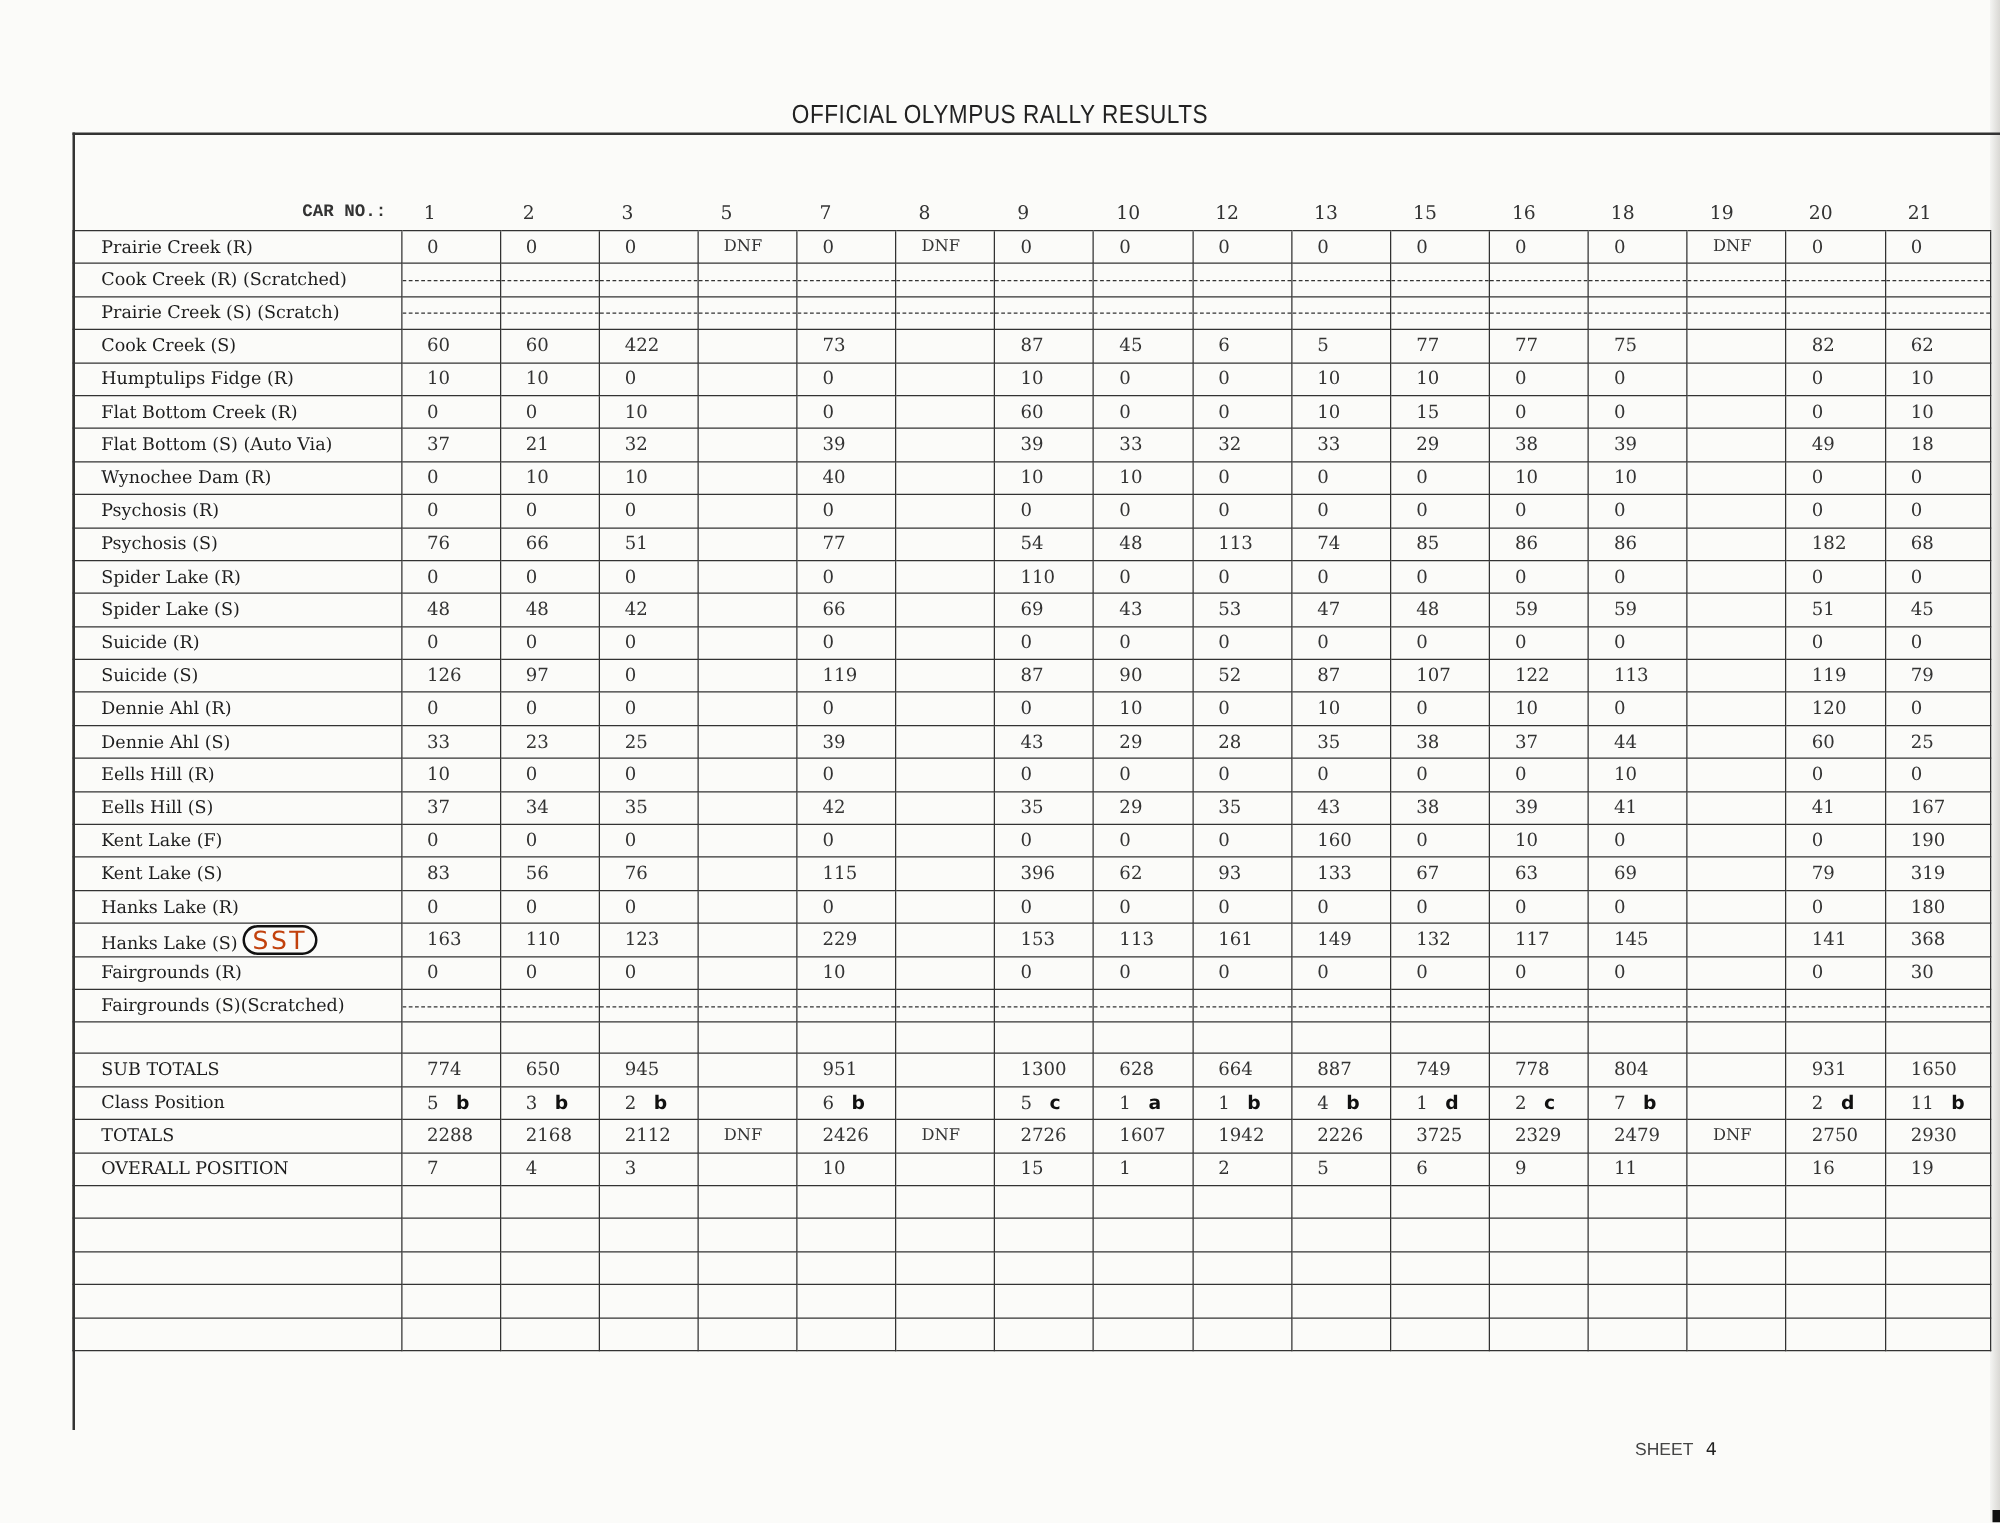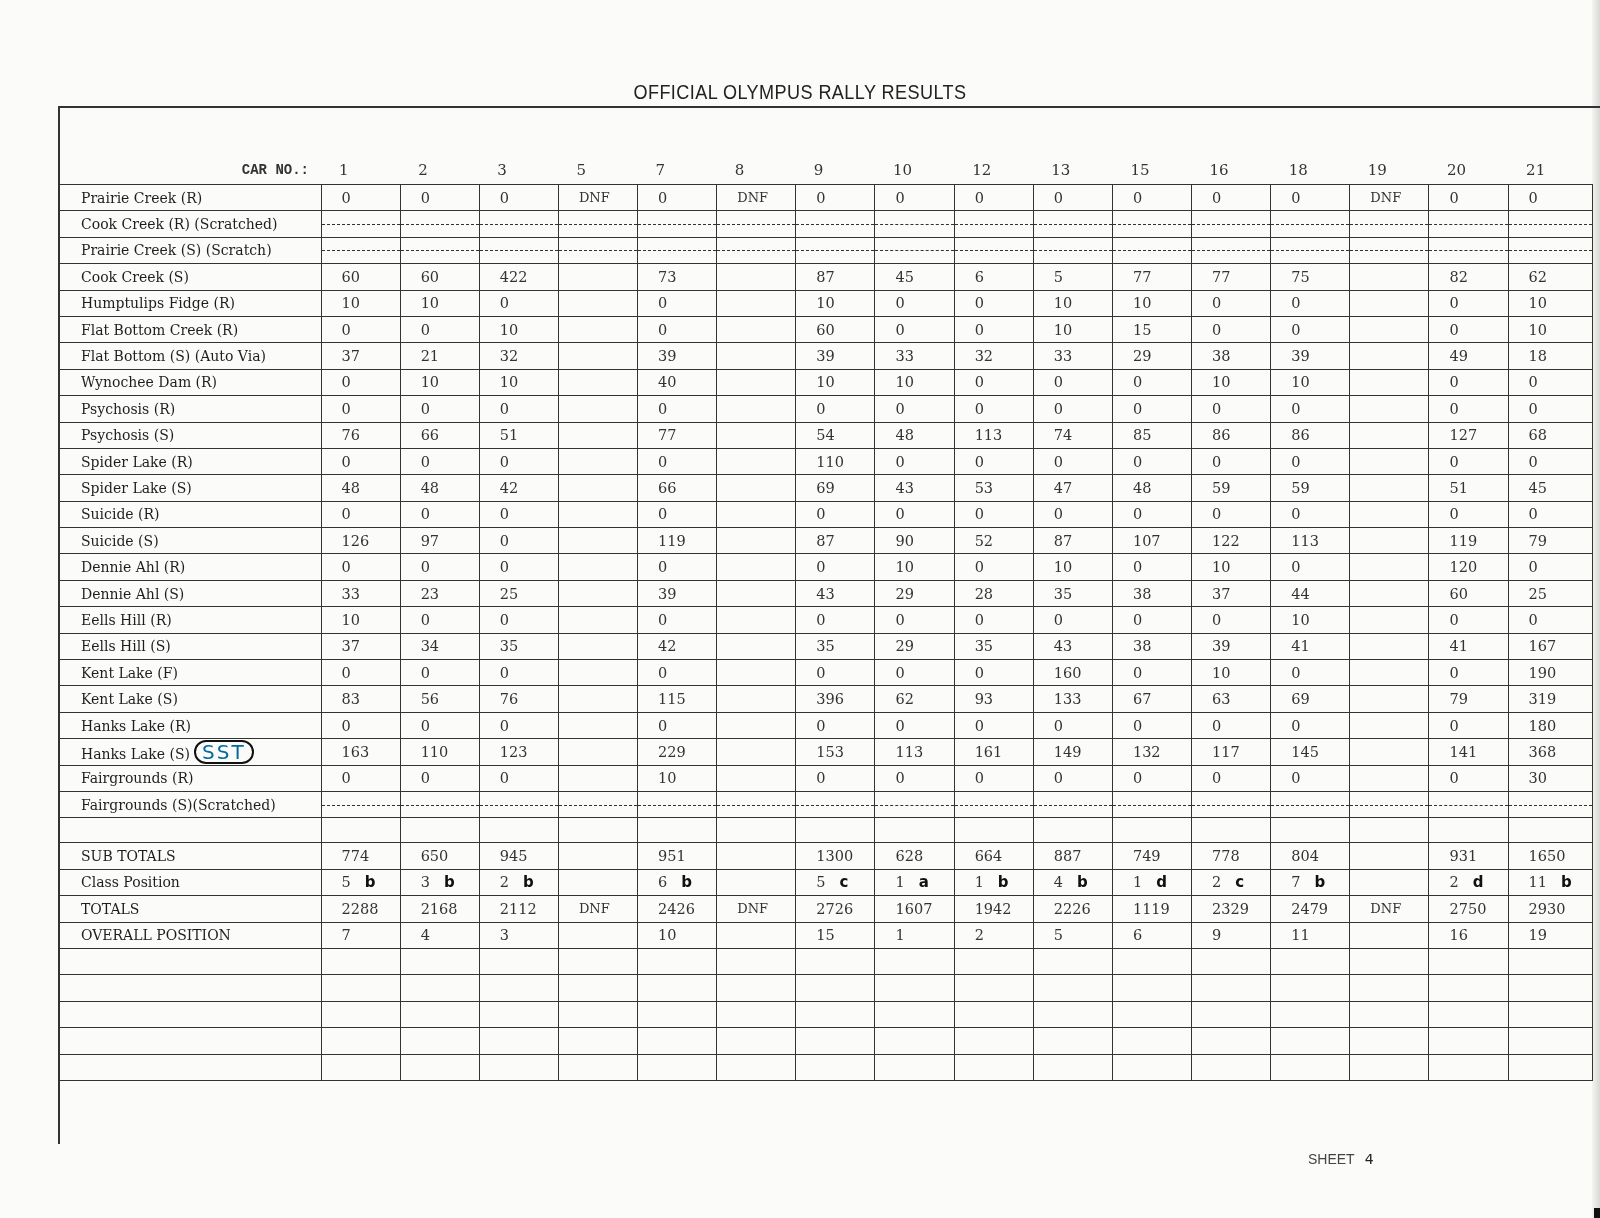--- a/index.html
+++ b/index.html
@@ -50,21 +50,21 @@
     }
     td.scratch::after {
       content: ""; position: absolute; left: 0; right: 0; top: 50%;
       border-top: 1.5px dashed #333;
     }
     td.dnf { font-family: "Liberation Mono", monospace; font-size: 13px !important; }
     .hand { font-family: "DejaVu Sans", sans-serif; font-weight: bold; margin-left: 14px; font-size: 15px; color: #111; }
     .sst {
       display: inline-block; margin-left: 4px; font-family: "DejaVu Sans", sans-serif;
       font-size: 20px; border: 2px solid #111; border-radius: 14px;
-      padding: 0 6px; line-height: 20px; color: #0369a1; letter-spacing: 2px;
+      padding: 0 6px; line-height: 20px; color: #c2410c; letter-spacing: 2px;
     }
     tr.blank td { height: 25.4px; }
     tr.spacer td { height: 24px; }
     .sheet-label {
       position: absolute; left: 1308px; top: 1151px;
       font-family: "Liberation Sans", sans-serif; font-size: 14px; color: #444;
     }
     .sheet-num { font-family: "DejaVu Sans", sans-serif; margin-left: 10px; color: #222; }
     .right-edge {
       position: absolute; right: 0; top: 0; width: 8px; height: 1218px;
@@ -304,21 +304,21 @@
         <td>77</td>
         <td></td>
         <td>54</td>
         <td>48</td>
         <td>113</td>
         <td>74</td>
         <td>85</td>
         <td>86</td>
         <td>86</td>
         <td></td>
-        <td>127</td>
+        <td>182</td>
         <td>68</td>
       </tr>
       <tr>
         <td class="label"><span>Spider Lake (R)</span></td>
         <td>0</td>
         <td>0</td>
         <td>0</td>
         <td></td>
         <td>0</td>
         <td></td>
@@ -644,21 +644,21 @@
         <td>2288</td>
         <td>2168</td>
         <td>2112</td>
         <td class="dnf">DNF</td>
         <td>2426</td>
         <td class="dnf">DNF</td>
         <td>2726</td>
         <td>1607</td>
         <td>1942</td>
         <td>2226</td>
-        <td>1119</td>
+        <td>3725</td>
         <td>2329</td>
         <td>2479</td>
         <td class="dnf">DNF</td>
         <td>2750</td>
         <td>2930</td>
       </tr>
       <tr>
         <td class="label">OVERALL POSITION</td>
         <td>7</td>
         <td>4</td>

